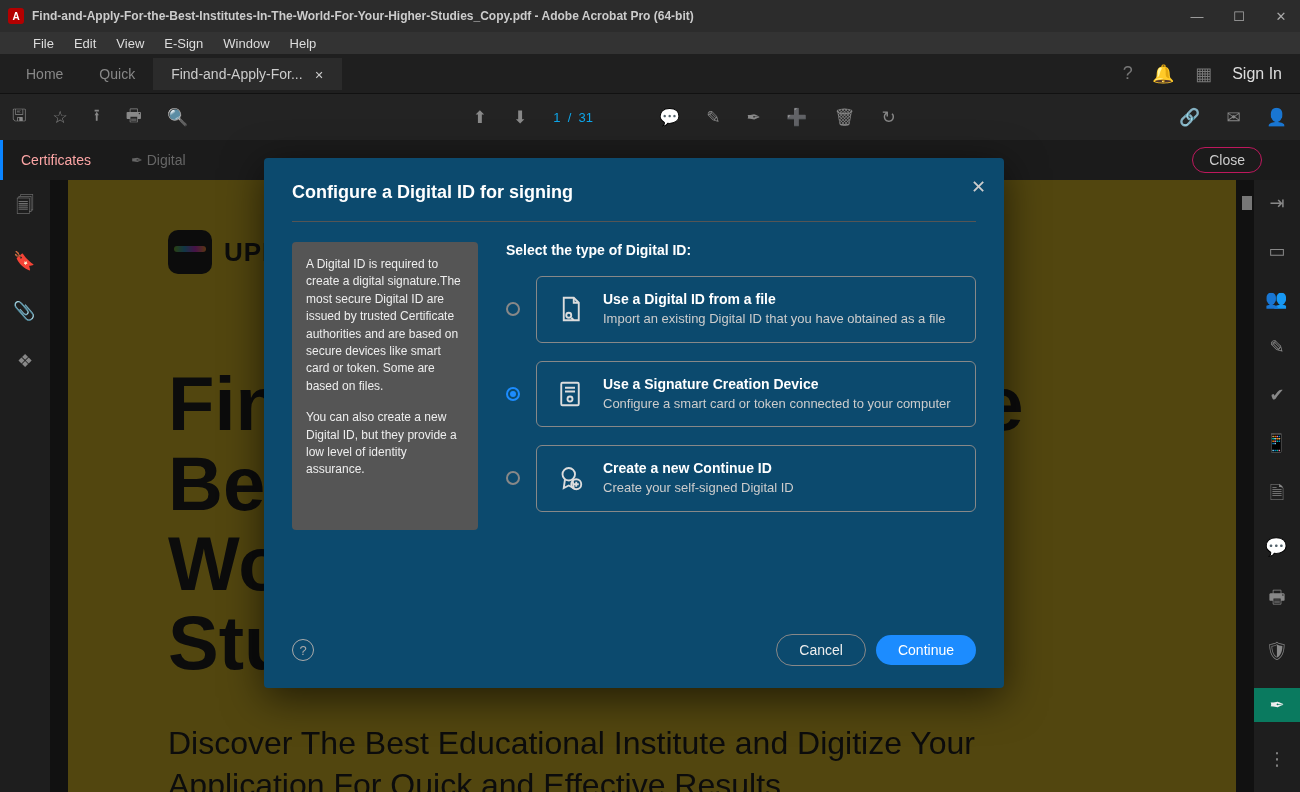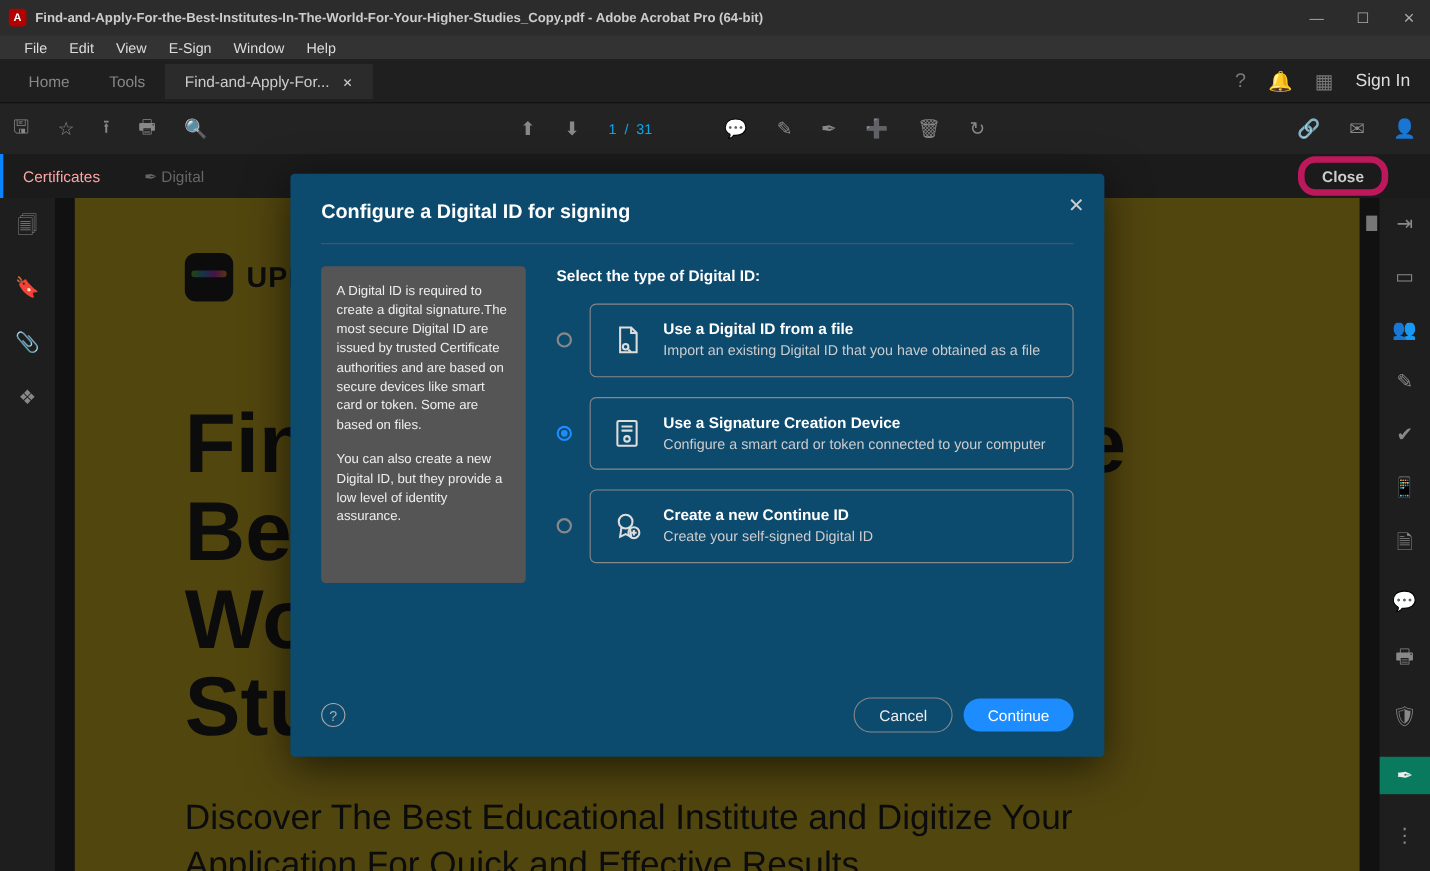--- a/index.html
+++ b/index.html
@@ -6,21 +6,21 @@
 body { width: 1300px; height: 792px; background: #1a1a1a; overflow: hidden; position: relative; color: #ccc; }
 
 
 .titlebar { height: 32px; background: #2c2c2c; display: flex; align-items: center; padding: 0 8px; color: #ccc; font-size: 12px; }
 .titlebar .app-icon { width: 16px; height: 16px; background: #b30000; border-radius: 3px; margin-right: 8px; display: flex; align-items: center; justify-content: center; color: white; font-size: 10px; font-weight: bold; position: relative; }
 .titlebar .title-text { flex: 1; font-weight: bold; }
 .win-btns { display: flex; gap: 28px; margin-right: 4px; }
 .win-btn { width: 14px; color: #aaa; cursor: pointer; font-size: 13px; text-align: center; }
 
 
-.menubar { height: 22px; background: #333; display: flex; align-items: center; padding-left: 12px; font-size: 13px; color: #ddd; }
+.menubar { height: 22px; background: #333; display: flex; align-items: center; padding-left: 23px; font-size: 13px; color: #ddd; }
 .menubar span { padding: 0 10px; cursor: pointer; }
 
 
 .tabrow { height: 40px; background: #1f1f1f; display: flex; align-items: center; padding: 0 8px; color: #aaa; font-size: 14px; border-bottom: 1px solid #111; }
 .tab { padding: 8px 18px; cursor: pointer; color: #888; }
 .tab.active { background: #2b2b2b; color: #ccc; }
 .tab .close-x { margin-left: 8px; font-size: 11px; }
 .tabrow-spacer { flex: 1; }
 .tabrow-right { display: flex; align-items: center; gap: 20px; margin-right: 10px; }
 .tabrow-right .icn { color: #777; font-size: 18px; }
@@ -29,21 +29,21 @@
 
 .toolbar { height: 46px; background: #232323; display: flex; align-items: center; padding: 0 12px; gap: 26px; color: #888; font-size: 17px; }
 .toolbar .tool-group { display: flex; gap: 26px; align-items: center; }
 .toolbar .pagenum { color: #0ea5e9; font-size: 13px; }
 .toolbar .spacer { flex: 1; }
 
 
 .subbar { height: 40px; background: #1b1b1b; display: flex; align-items: center; padding: 0 18px; color: #999; font-size: 14px; border-left: 3px solid #0a84ff; }
 .subbar .label { color: #fca5a5; margin-right: 40px; }
 .subbar-spacer { flex: 1; }
-.close-pill { border: 6px solid #be185d; border-radius: 16px; padding: 4px 16px; color: #ccc; cursor: pointer; margin-right: 20px; font-weight: bold; }
+.close-pill { border: 1px solid #be185d; border-radius: 16px; padding: 4px 16px; color: #ccc; cursor: pointer; margin-right: 20px; }
 
 
 .mainwrap { position: absolute; top: 180px; left: 0; right: 0; bottom: 0; display: flex; }
 .left-rail { width: 50px; background: #1e1e1e; display: flex; flex-direction: column; align-items: center; padding-top: 12px; gap: 28px; color: #888; font-size: 18px; }
 .right-rail { width: 46px; background: #1e1e1e; display: flex; flex-direction: column; align-items: center; padding-top: 12px; gap: 26px; color: #888; font-size: 18px; }
 .right-rail .active-tool { background: #0a7a5f; width: 100%; padding: 6px 0; text-align: center; color: #eee; }
 .doc-area { flex: 1; background: #111; position: relative; overflow: hidden; }
 .page { position: absolute; left: 18px; top: 0; right: 18px; height: 900px; background: #e9c92c; padding: 50px 100px; filter: brightness(.35); }
 .logo-row { display: flex; align-items: center; gap: 12px; margin-bottom: 90px; }
 .logo-box { width: 44px; height: 44px; background: #222; border-radius: 10px; position: relative; }
@@ -101,21 +101,21 @@
   <span>File</span>
   <span>Edit</span>
   <span>View</span>
   <span>E-Sign</span>
   <span>Window</span>
   <span>Help</span>
 </div>
 
 <div class="tabrow">
   <div class="tab"><span>Home</span></div>
-  <div class="tab"><span>Tools</span></div>
+  <div class="tab"><span>Quick</span></div>
   <div class="tab active">
     <span>Find-and-Apply-For...</span>
     <span class="close-x">✕</span>
   </div>
   <div class="tabrow-spacer"></div>
   <div class="tabrow-right">
     <span class="icn">?</span>
     <span class="icn">🔔</span>
     <span class="icn">▦</span>
     <span class="signin">Sign In</span>

